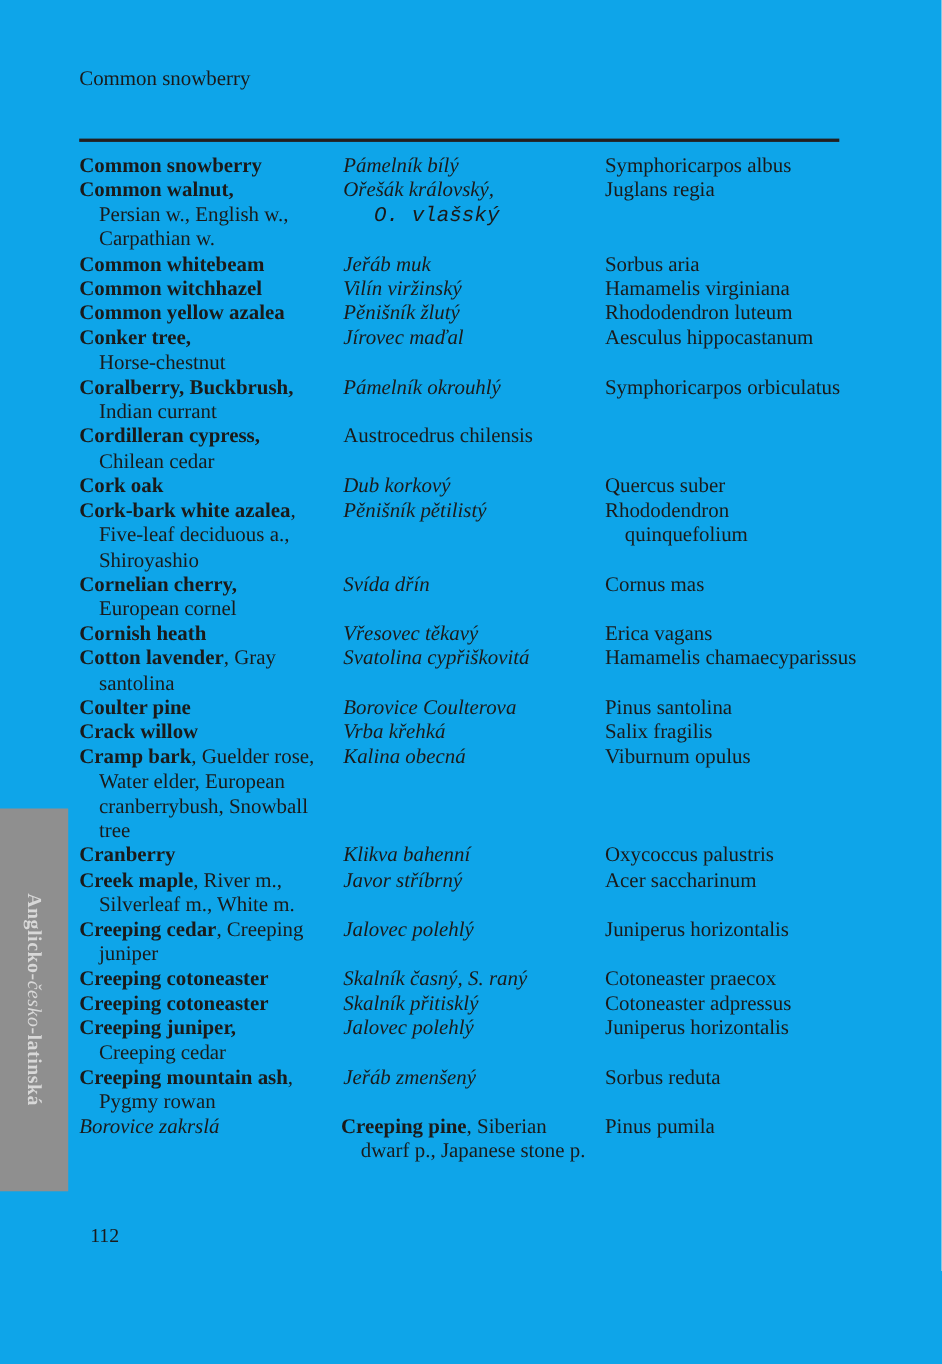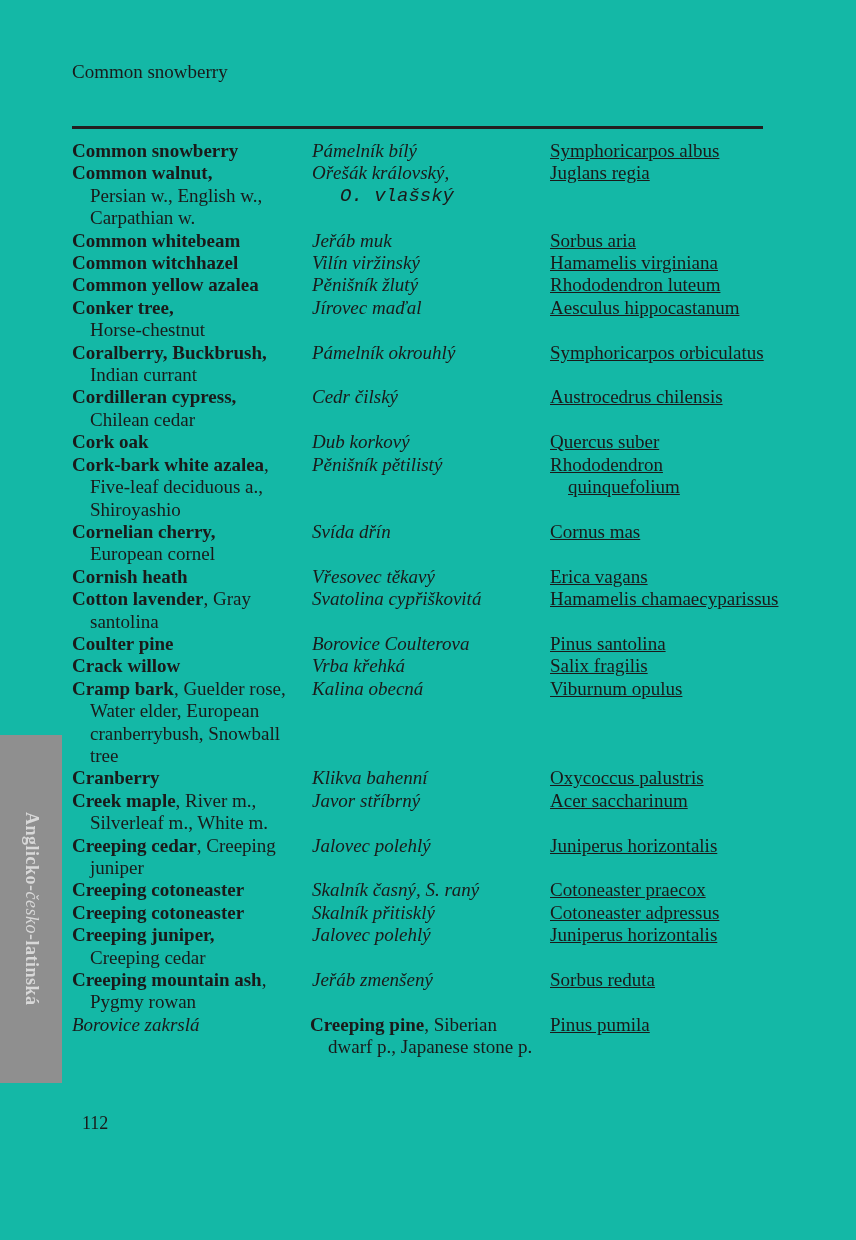--- a/index.html
+++ b/index.html
@@ -1,21 +1,21 @@
 <!DOCTYPE html>
 <html><head>
 <meta charset="utf-8">
 <style>
   html, body { margin: 0; padding: 0; background: #e8e8e8; }
   .page {
     position: relative;
     width: 856px;
     height: 1240px;
     margin: 0 auto;
-    background: #14b8a6;
+    background: #0ea5e9;
     font-family: "Liberation Serif", "DejaVu Serif", serif;
     color: #1a1a1a;
     overflow: hidden;
   }
   .running-head {
     position: absolute;
     left: 72px;
     top: 61px;
     font-size: 19px;
     line-height: 22px;
@@ -34,21 +34,21 @@
     left: 72px;
     top: 140px;
     width: 760px;
     font-size: 19px;
     line-height: 22.4px;
   }
   .row { display: flex; align-items: flex-start; }
   .cell { flex: none; }
   .cell-en { width: 240px; }
   .cell-cs { width: 238px; font-style: italic; }
-  .cell-la { width: 282px; text-decoration: underline; }
+  .cell-la { width: 282px; }
   .line { white-space: nowrap; }
   .line.cont { padding-left: 18px; }
   .cell-cs .line.cont { padding-left: 28px; font-family: Liberation Mono, monospace; }
   .b { font-weight: bold; }
   .side-tab {
     position: absolute;
     left: 0;
     top: 735px;
     width: 62px;
     height: 348px;
@@ -165,23 +165,20 @@
         </div>
         <div class="cell cell-la">
           <div class="line">Symphoricarpos orbiculatus</div>
         </div>
       </div>
       <div class="row">
         <div class="cell cell-en">
           <div class="line"><span class="b">Cordilleran cypress,</span></div>
           <div class="line cont"><span>Chilean cedar</span></div>
         </div>
-        <div class="cell cell-cs">
-          <div class="line">Cedr čilský</div>
-        </div>
         <div class="cell cell-la">
           <div class="line">Austrocedrus chilensis</div>
         </div>
       </div>
       <div class="row">
         <div class="cell cell-en">
           <div class="line"><span class="b">Cork oak</span></div>
         </div>
         <div class="cell cell-cs">
           <div class="line">Dub korkový</div>

